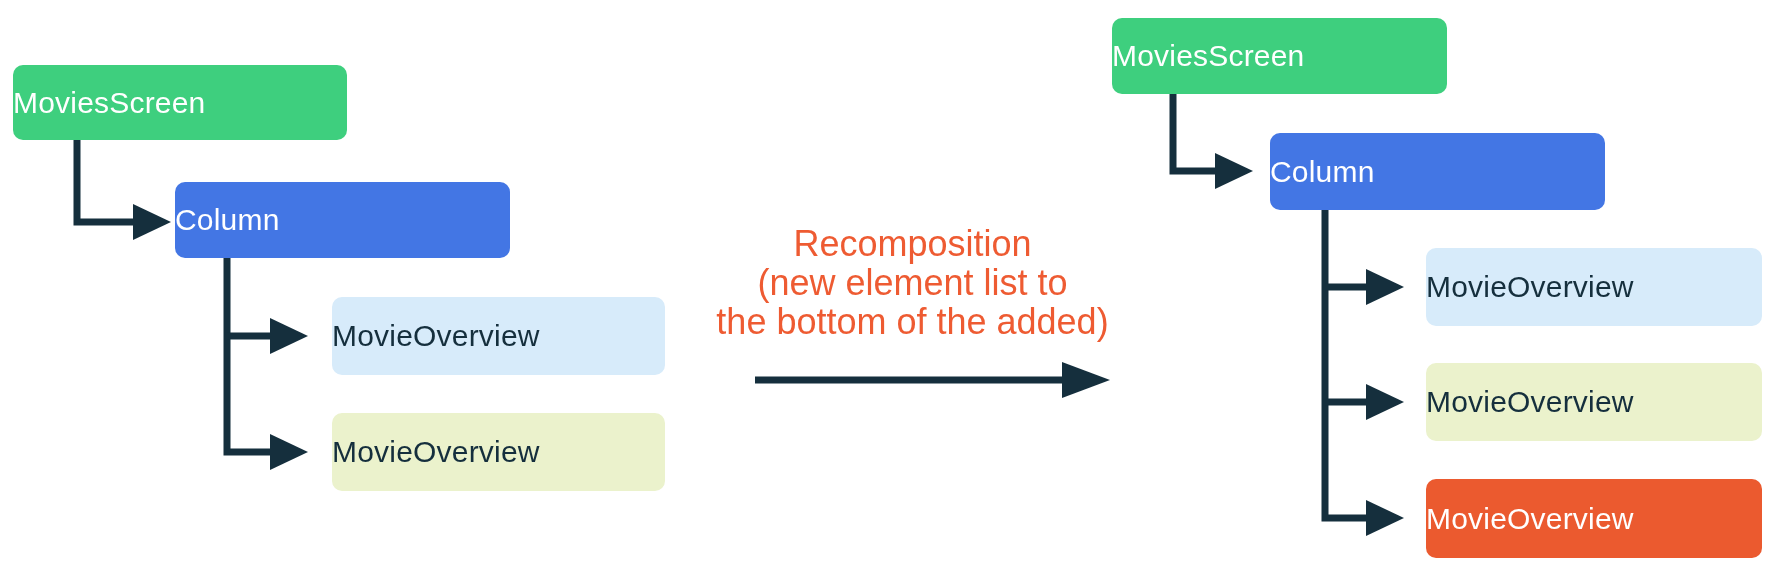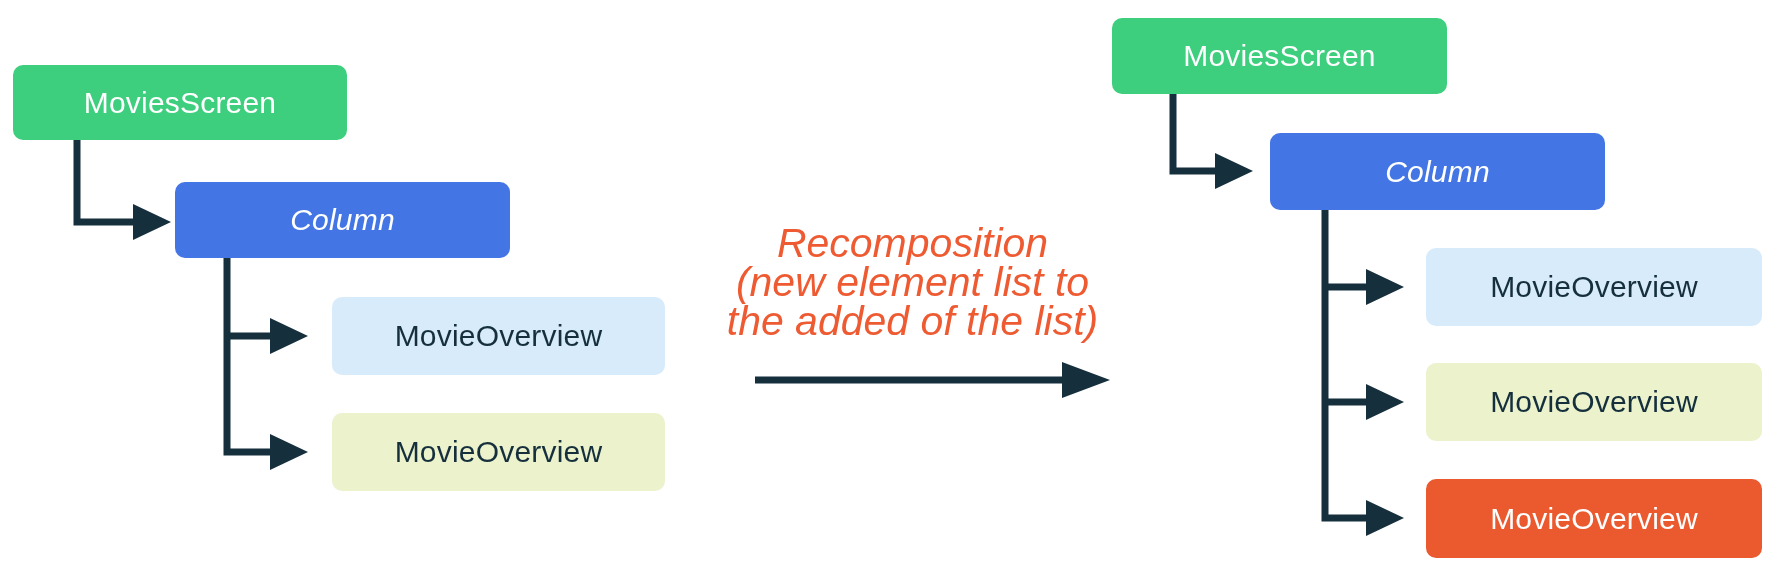--- a/index.html
+++ b/index.html
@@ -29,39 +29,37 @@
   }
   svg.connectors polygon {
     fill: var(--connector-navy, #152f3d);
     stroke: none;
   }
   .node {
     position: absolute;
     border-radius: 10px;
     display: flex;
     align-items: center;
-    justify-content: center;
     font-size: 30px;
     letter-spacing: 0.2px;
   }
   .node-root   { background: var(--root-green, #3ecf7e);  color: var(--node-text-light, #fff); }
-  .node-column { background: var(--column-blue, #4376e4); color: var(--node-text-light, #fff); font-style: italic; }
+  .node-column { background: var(--column-blue, #4376e4); color: var(--node-text-light, #fff); }
   .node-item-blue   { background: var(--item-light-blue, #d7ebfa);  color: var(--node-text-dark, #152f3d); }
   .node-item-yellow { background: var(--item-pale-yellow, #ebf2cc); color: var(--node-text-dark, #152f3d); }
   .node-item-new    { background: var(--item-new-orange, #eb5a2f);  color: var(--node-text-light, #fff); }
   .caption {
     position: absolute;
     left: 660px;
     top: 224px;
     width: 505px;
     text-align: center;
     color: var(--caption-orange, #ee5b32);
-    font-size: 41px;
+    font-size: 36px;
     line-height: 39px;
-    font-style: italic;
   }
   .caption span { display: block; }
 </style>
 </head>
 <body>
 
 <div class="canvas">
 
   <svg class="connectors" viewBox="0 0 1779 584" xmlns="http://www.w3.org/2000/svg">
 
@@ -96,21 +94,21 @@
   <div class="node node-item-blue" style="left:332px;top:297px;width:333px;height:78px">
     <span class="node-label">MovieOverview</span>
   </div>
   <div class="node node-item-yellow" style="left:332px;top:413px;width:333px;height:78px">
     <span class="node-label">MovieOverview</span>
   </div>
 
   <div class="caption">
     <span>Recomposition</span>
     <span>(new element list to</span>
-    <span>the added of the list)</span>
+    <span>the bottom of the added)</span>
   </div>
 
   <div class="node node-root" style="left:1112px;top:18px;width:335px;height:76px">
     <span class="node-label">MoviesScreen</span>
   </div>
   <div class="node node-column" style="left:1270px;top:133px;width:335px;height:77px">
     <span class="node-label">Column</span>
   </div>
   <div class="node node-item-blue" style="left:1426px;top:248px;width:336px;height:78px">
     <span class="node-label">MovieOverview</span>

